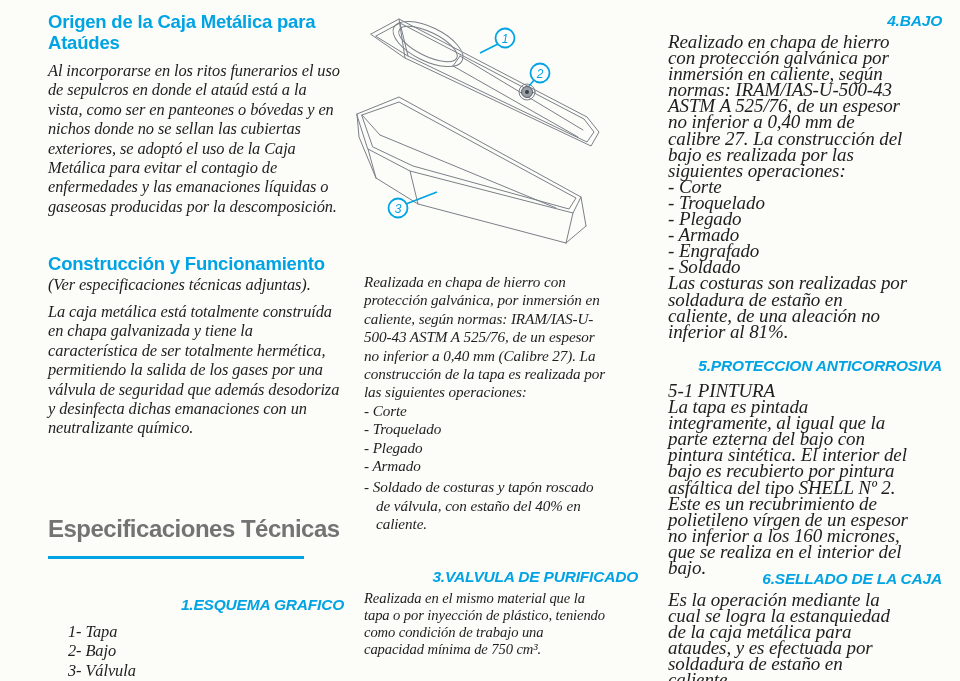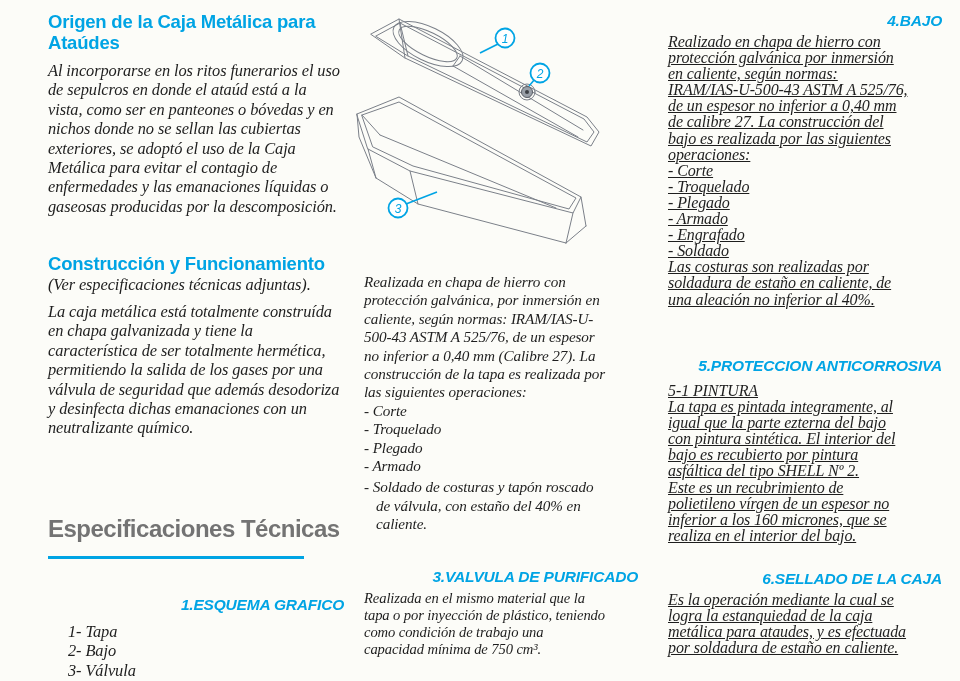--- a/index.html
+++ b/index.html
@@ -55,21 +55,21 @@
   }
   .numhead .num{display:inline-block;width:20px;}
 
   .body{
     font-style:italic;
     letter-spacing:-0.1px;
   }
   .b1{font-size:16.4px;line-height:19.4px;}
   .b2{font-size:15.2px;line-height:18.4px;}
   .b2s{font-size:14.6px;line-height:17px;}
-  .b3{font-size:16px;line-height:16.1px;text-decoration:underline;}
+  .b3{font-size:19px;line-height:16.1px;}
 
   .indent{padding-left:20px;width:268px;}
   #col2 .indent{width:262px;}
   #col3 .indent{width:262px;}
 
   .li{padding-left:12px;text-indent:-12px;font-style:italic;}
   .subhead{font-style:italic;}
 
   .mt2{margin-top:8px;}
   .mt3{margin-top:3px;}
@@ -206,21 +206,21 @@
       </div>
       <p class="body b3 indent mt4">Realizado en chapa de hierro con protección galvánica por inmersión en caliente, según normas: IRAM/IAS-U-500-43 ASTM A 525/76, de un espesor no inferior a 0,40 mm de calibre 27. La construcción del bajo es realizada por las siguientes operaciones:</p>
       <div class="indent body b3">
         <div class="li">- Corte</div>
         <div class="li">- Troquelado</div>
         <div class="li">- Plegado</div>
         <div class="li">- Armado</div>
         <div class="li">- Engrafado</div>
         <div class="li">- Soldado</div>
       </div>
-      <p class="body b3 indent">Las costuras son realizadas por soldadura de estaño en caliente, de una aleación no inferior al 40%.</p>
+      <p class="body b3 indent">Las costuras son realizadas por soldadura de estaño en caliente, de una aleación no inferior al 81%.</p>
     </div>
 
     <div class="block" style="top:345px;">
       <div class="numhead">
         <span class="num">5.</span><span>PROTECCION ANTICORROSIVA</span>
       </div>
       <div class="indent body b3 mt2">
         <div class="subhead">5-1 PINTURA</div>
         <div>La tapa es pintada integramente, al igual que la parte ezterna del bajo con pintura sintética. El interior del bajo es recubierto por pintura asfáltica del tipo SHELL Nº 2.</div>
         <div>Este es un recubrimiento de polietileno vírgen de un espesor no inferior a los 160 micrones, que se realiza en el interior del bajo.</div>

